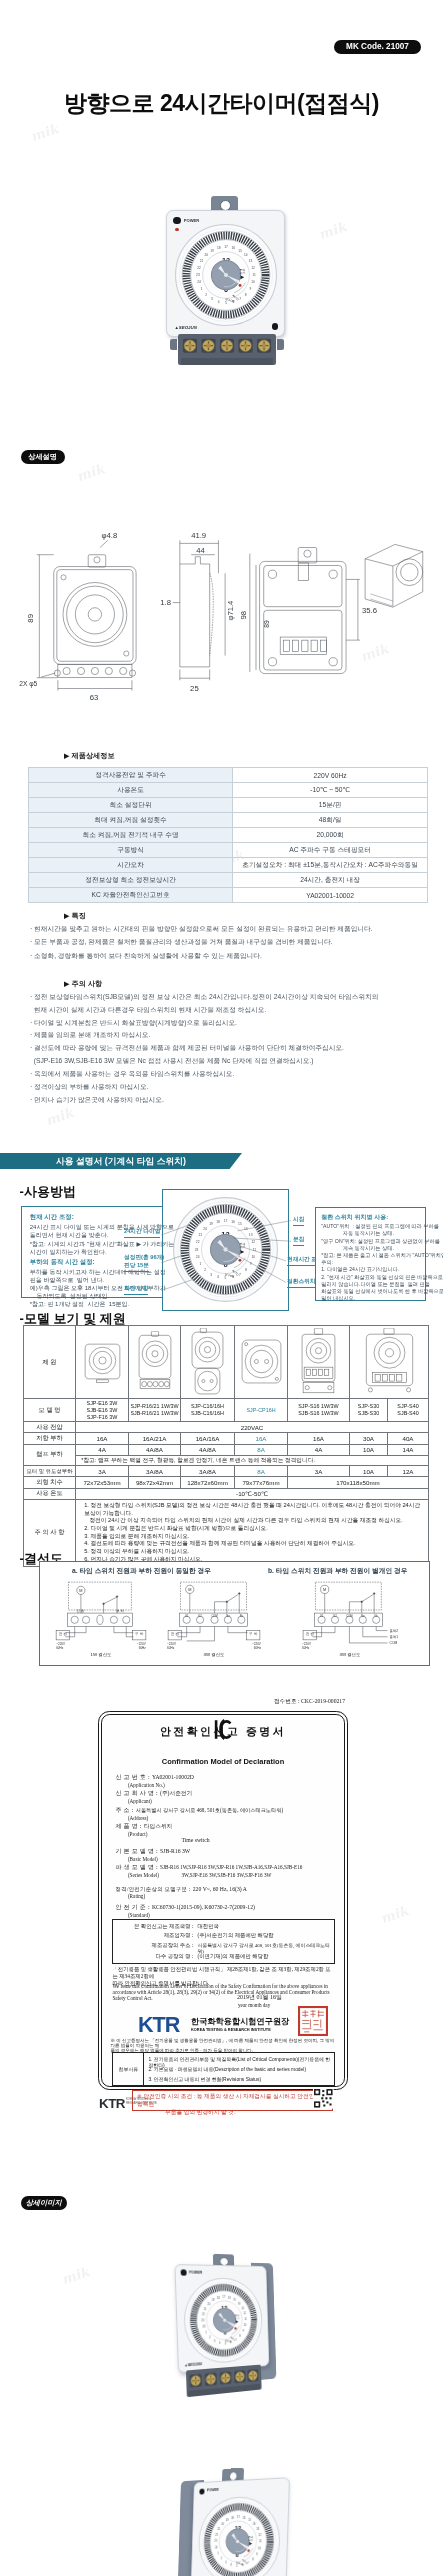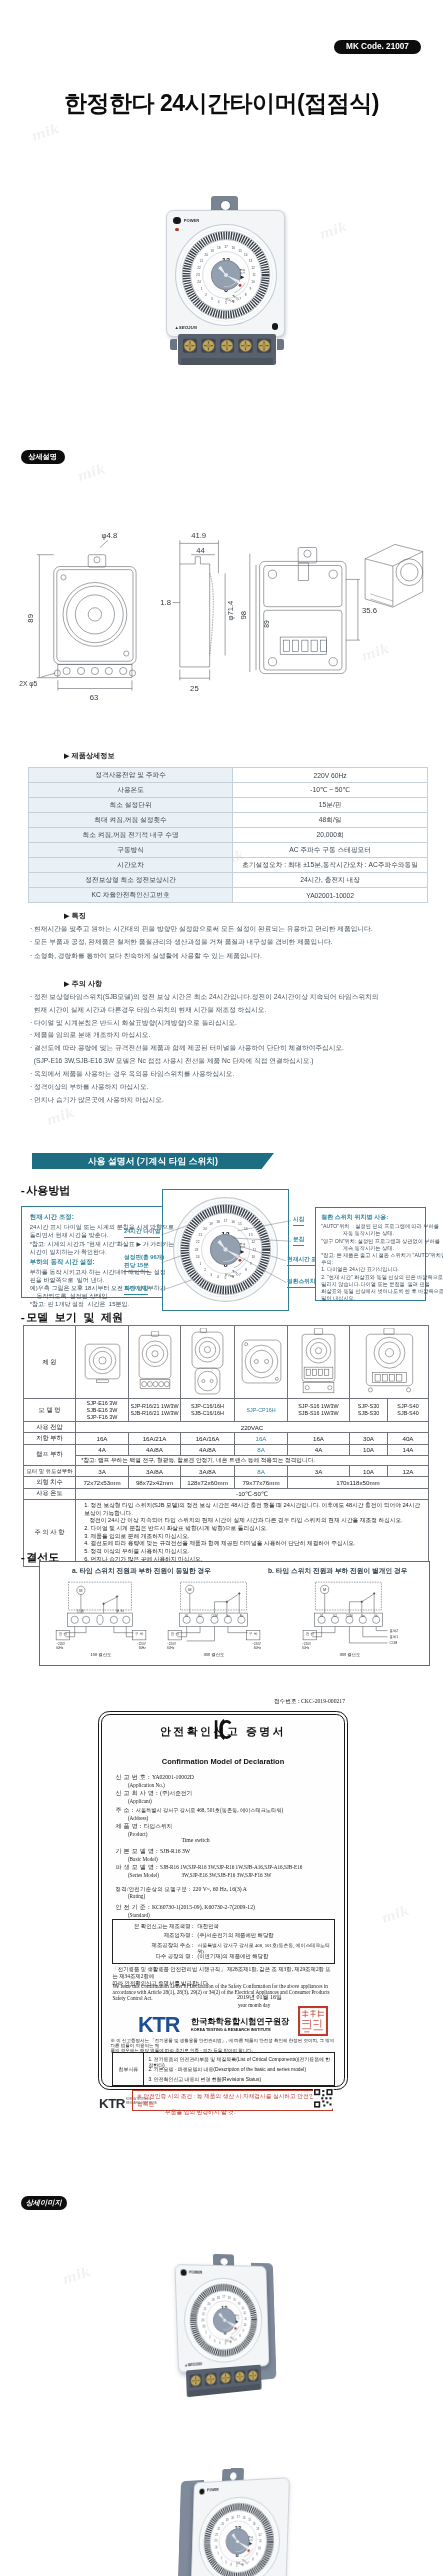--- a/index.html
+++ b/index.html
@@ -6,29 +6,29 @@
   .page{position:relative;width:443px;height:3246px;margin:0 auto;background:#fff;overflow:hidden;
         font-family:"Liberation Sans","DejaVu Sans",sans-serif;color:#222;}
   .abs{position:absolute;}
   .wm{position:absolute;font-family:"DejaVu Serif",serif;font-style:italic;font-weight:bold;
       font-size:13.4px;color:#000;opacity:0.05;transform:rotate(-18deg);pointer-events:none;}
   .pill{position:absolute;background:#0d0d0d;color:#fff;border-radius:7.7px;text-align:center;
         font-weight:bold;}
   .title{position:absolute;width:443px;text-align:center;font-size:23px;font-weight:800;
          color:#0d0d0d;letter-spacing:-0.5px;}
   .secHead{position:absolute;font-size:7.2px;font-weight:bold;color:#1a1a1a;padding-left:36px;}
-  .subHead{position:absolute;font-size:11px;font-weight:bold;color:#111;font-family:Liberation Mono, monospace;}
+  .subHead{position:absolute;font-size:13px;font-weight:bold;color:#111;}
   .bullet{position:absolute;font-size:6.7px;color:#46525c;white-space:pre;}
   table.spec{position:absolute;left:28px;top:767px;width:400px;border-collapse:collapse;
              font-size:6.7px;color:#37424c;}
   table.spec td{border:0.5px solid #c6d0d8;height:14px;text-align:center;padding:0 3.1px;}
   table.spec td.k{background:#e9f1f7;width:197px;}
   .banner{position:absolute;left:0;top:1153px;width:242px;height:16px;background:#1d6e83;
           clip-path:polygon(0 0,100% 0,calc(100% - 12.4px) 100%,0 100%);color:#fff;
-          font-size:8.8px;font-weight:bold;text-align:center;line-height:16px;margin-left:32px;}
+          font-size:8.8px;font-weight:bold;text-align:center;line-height:16px;}
   .tealBox{position:absolute;border:0.8px solid #2e7f96;background:#fff;}
   .tealH{color:#2e86a1;font-weight:bold;font-size:6.4px;margin:0 0 1px 0;}
   .tealLbl{position:absolute;color:#2e86a1;font-size:5.7px;font-weight:bold;
            border-bottom:0.5px solid #2e86a1;padding-bottom:0.5px;white-space:nowrap;}
   .uTxt{font-size:6px;color:#3c4c58;line-height:8.2px;white-space:pre;}
   table.models{position:absolute;left:23px;top:1325px;width:404px;border-collapse:collapse;
                font-size:6.2px;color:#222;table-layout:fixed;}
   table.models td{border:0.5px solid #70757c;text-align:center;vertical-align:middle;padding:0.5px 1px;}
   table.models .mn{font-size:5.4px;line-height:7px;}
   table.models .teal{color:#2e86a1;}
@@ -121,21 +121,21 @@
   <span class="wm" style="left:361px;top:644px">mik</span>
   <span class="wm" style="left:216px;top:850px">mik</span>
   <span class="wm" style="left:46px;top:1108px">mik</span>
   <span class="wm" style="left:350px;top:1262px">mik</span>
   <span class="wm" style="left:155px;top:1623px">mik</span>
   <span class="wm" style="left:381px;top:1906px">mik</span>
   <span class="wm" style="left:62px;top:2267px">mik</span>
   <span class="wm" style="left:335px;top:2576px">mik</span>
 
   <div class="pill" style="left:334px;top:40px;width:87px;height:14px;font-size:8.2px;line-height:14px;">MK Code. 21007</div>
-  <div class="title" style="top:88px;">한정한다 24시간타이머(접점식)</div>
+  <div class="title" style="top:88px;">방향으로 24시간타이머(접점식)</div>
 
   <div class="abs" style="left:155px;top:196px;width:134px;height:191px;">
     <div class="abs" style="left:56px;top:0;width:27px;height:16.5px;background:#7a8594;border-radius:3.1px 3.1px 0 0;">
       <div class="abs" style="left:8.8px;top:3.6px;width:9.3px;height:9.3px;background:#fff;border-radius:50%;border:1px solid #5f6a78;"></div>
     </div>
     <div class="abs" style="left:11.3px;top:14.4px;width:117px;height:125px;background:#f3f5f7;border:1px solid #cfd4da;border-radius:7.2px;box-shadow:1px 1.5px 3.1px rgba(60,70,85,.25);">
       <div class="abs" style="left:6.2px;top:5.2px;width:7.2px;height:7.2px;background:#14171c;border-radius:50%;"></div>
       <span class="abs" style="left:16.5px;top:6.2px;font-size:4.1px;color:#30353c;font-weight:bold;">POWER</span>
       <div class="abs" style="left:8.2px;top:16.5px;width:3.6px;height:3.6px;background:#b8352c;border-radius:50%;"></div>
       <svg class="abs" style="left:6.7px;top:11.3px;" width="104" height="104" viewBox="0 0 202 202">

